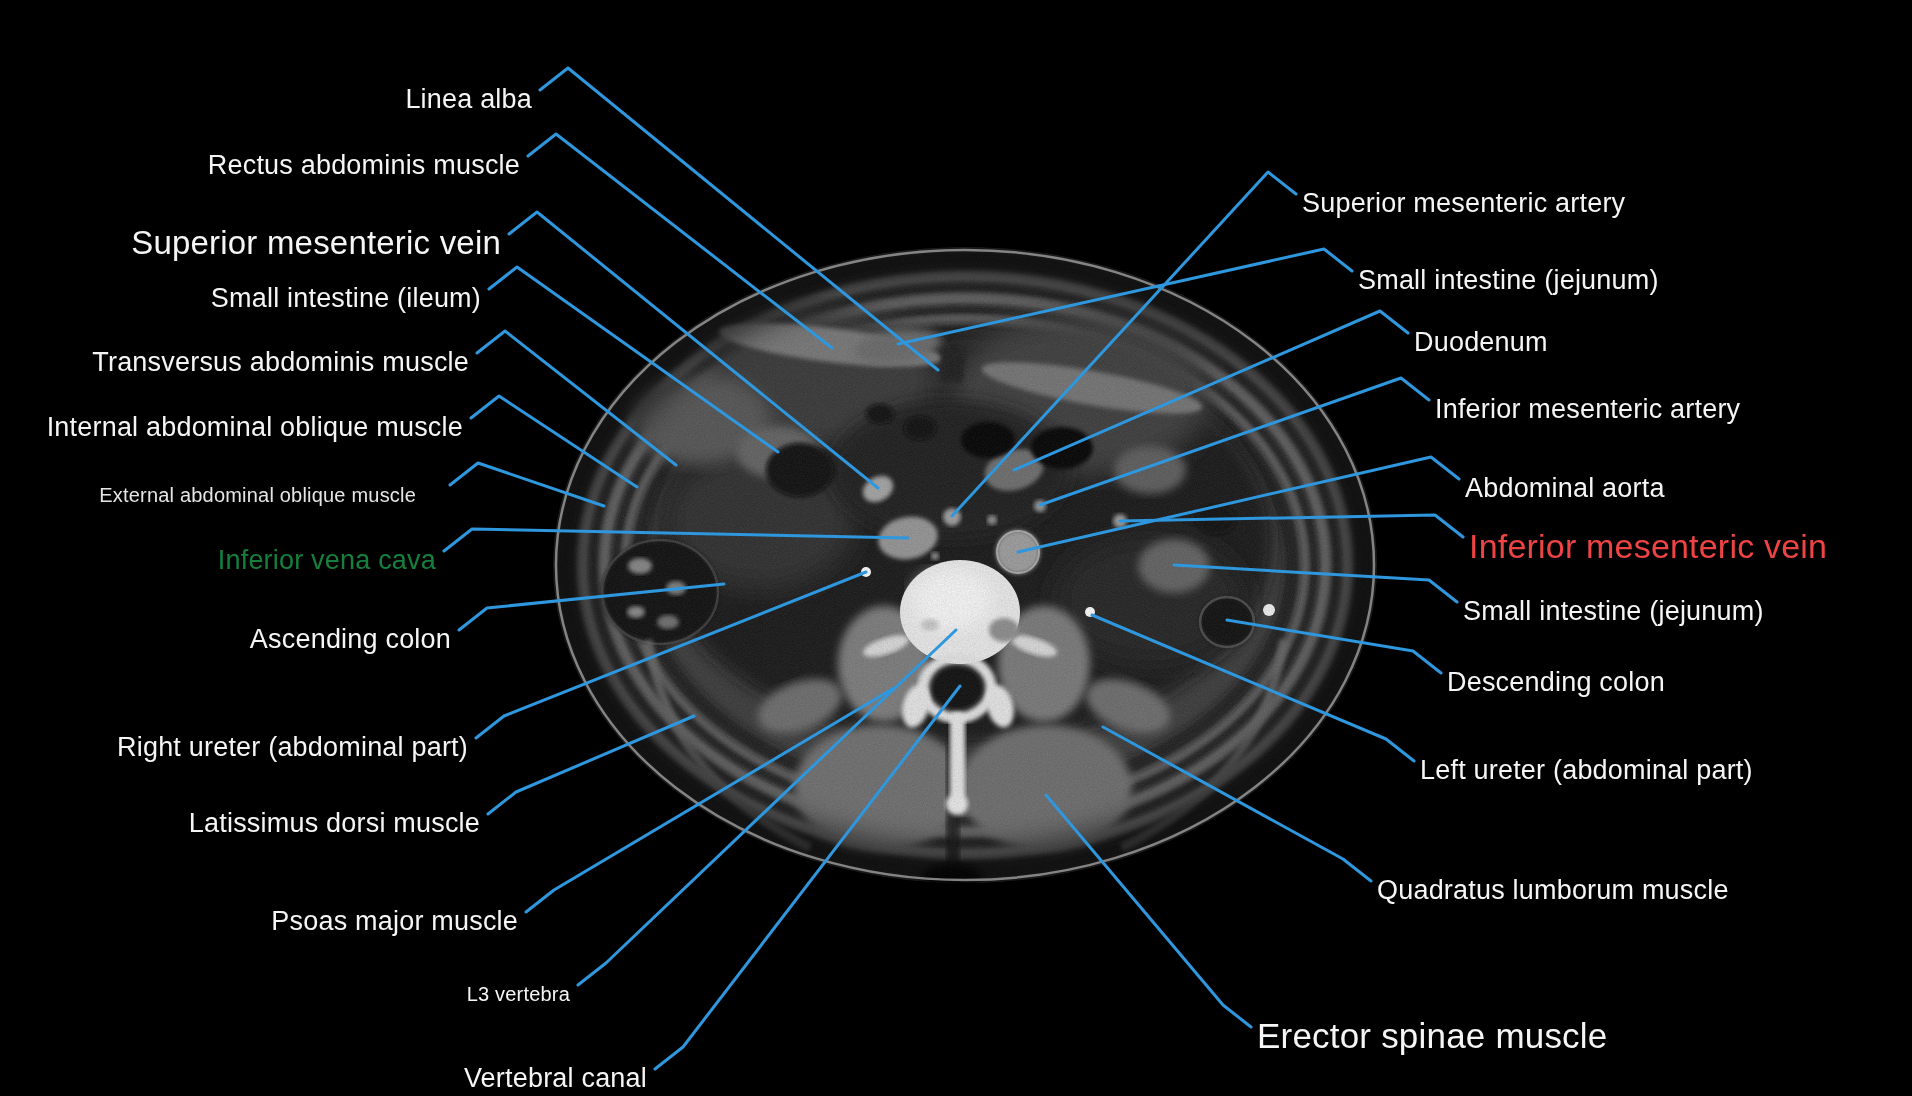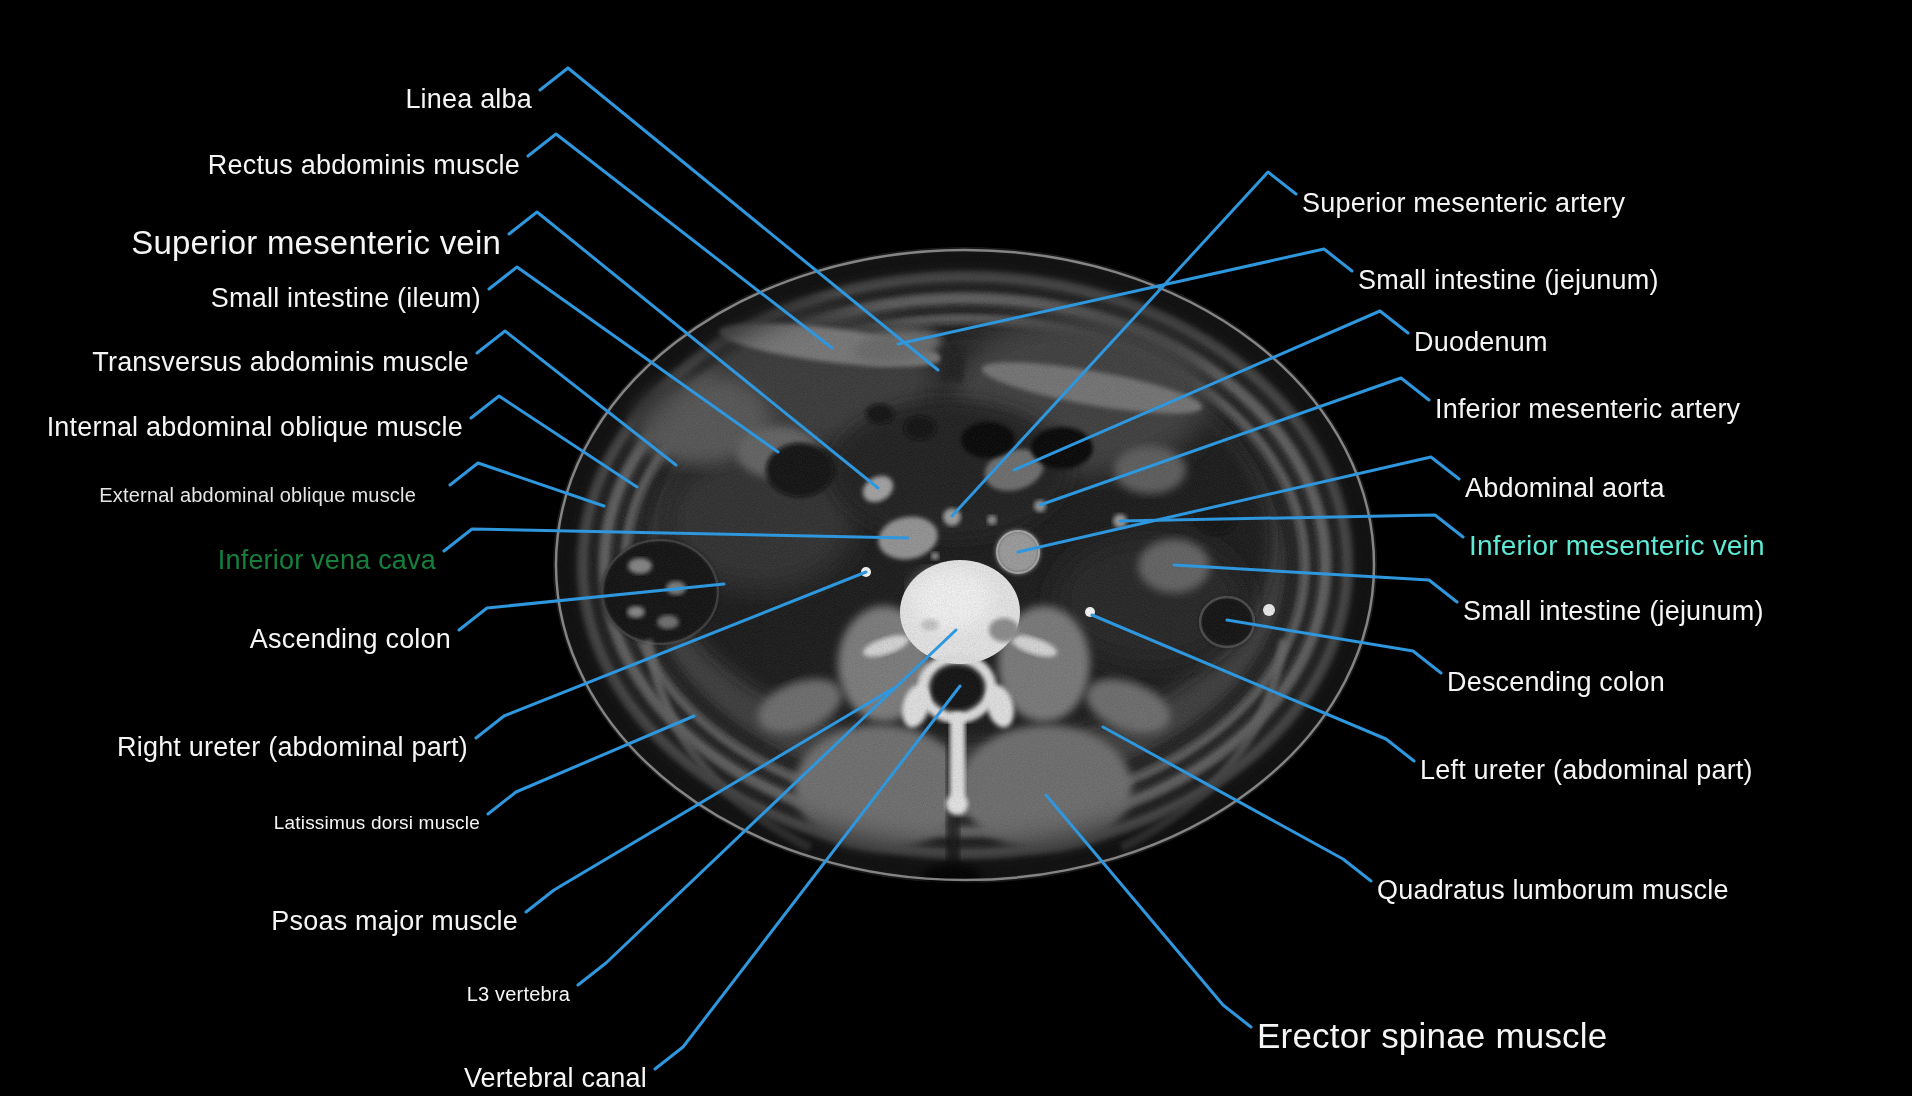--- a/index.html
+++ b/index.html
@@ -207,30 +207,30 @@
       <div class="label left" style="color: rgb(245, 245, 245); font-size: 27px; top: 100px; right: 1380px;">Linea alba</div>
       <div class="label left" style="color: rgb(245, 245, 245); font-size: 27px; top: 166px; right: 1392px;">Rectus abdominis muscle</div>
       <div class="label left" style="color: rgb(245, 245, 245); font-size: 33px; top: 244px; right: 1411px;">Superior mesenteric vein</div>
       <div class="label left" style="color: rgb(245, 245, 245); font-size: 27px; top: 299px; right: 1431px;">Small intestine (ileum)</div>
       <div class="label left" style="color: rgb(245, 245, 245); font-size: 27px; top: 363px; right: 1443px;">Transversus abdominis muscle</div>
       <div class="label left" style="color: rgb(245, 245, 245); font-size: 27px; top: 428px; right: 1449px;">Internal abdominal oblique muscle</div>
       <div class="label left" style="color: #e5e5e5; font-size: 20px; top: 495px; right: 1496px;">External abdominal oblique muscle</div>
       <div class="label left" style="color: #15803d; font-size: 27px; top: 561px; right: 1476px;">Inferior vena cava</div>
       <div class="label left" style="color: rgb(245, 245, 245); font-size: 27px; top: 640px; right: 1461px;">Ascending colon</div>
       <div class="label left" style="color: rgb(245, 245, 245); font-size: 27px; top: 748px; right: 1444px;">Right ureter (abdominal part)</div>
-      <div class="label left" style="color: rgb(245, 245, 245); font-size: 19px; top: 824px; right: 1432px;">Latissimus dorsi muscle</div>
+      <div class="label left" style="color: rgb(245, 245, 245); font-size: 27px; top: 824px; right: 1432px;">Latissimus dorsi muscle</div>
       <div class="label left" style="color: rgb(245, 245, 245); font-size: 27px; top: 922px; right: 1394px;">Psoas major muscle</div>
       <div class="label left" style="color: rgb(245, 245, 245); font-size: 20px; top: 994px; right: 1342px;">L3 vertebra</div>
       <div class="label left" style="color: rgb(245, 245, 245); font-size: 27px; top: 1079px; right: 1265px;">Vertebral canal</div>
       <div class="label right" style="color: rgb(245, 245, 245); font-size: 27px; top: 204px; left: 1302px;">Superior mesenteric artery</div>
       <div class="label right" style="color: rgb(245, 245, 245); font-size: 27px; top: 281px; left: 1358px;">Small intestine (jejunum)</div>
       <div class="label right" style="color: rgb(245, 245, 245); font-size: 27px; top: 343px; left: 1414px;">Duodenum</div>
       <div class="label right" style="color: rgb(245, 245, 245); font-size: 27px; top: 410px; left: 1435px;">Inferior mesenteric artery</div>
       <div class="label right" style="color: rgb(245, 245, 245); font-size: 27px; top: 489px; left: 1465px;">Abdominal aorta</div>
-      <div class="label right" style="color: #5eead4; font-size: 28px; top: 547px; left: 1469px;">Inferior mesenteric vein</div>
+      <div class="label right" style="color: #ef4444; font-size: 34px; top: 547px; left: 1469px;">Inferior mesenteric vein</div>
       <div class="label right" style="color: rgb(245, 245, 245); font-size: 27px; top: 612px; left: 1463px;">Small intestine (jejunum)</div>
       <div class="label right" style="color: rgb(245, 245, 245); font-size: 27px; top: 683px; left: 1447px;">Descending colon</div>
       <div class="label right" style="color: rgb(245, 245, 245); font-size: 27px; top: 771px; left: 1420px;">Left ureter (abdominal part)</div>
       <div class="label right" style="color: rgb(245, 245, 245); font-size: 27px; top: 891px; left: 1377px;">Quadratus lumborum muscle</div>
       <div class="label right" style="color: rgb(245, 245, 245); font-size: 35px; top: 1037px; left: 1257px;">Erector spinae muscle</div>
     </div>
 
 </div>
 
 </body></html>

